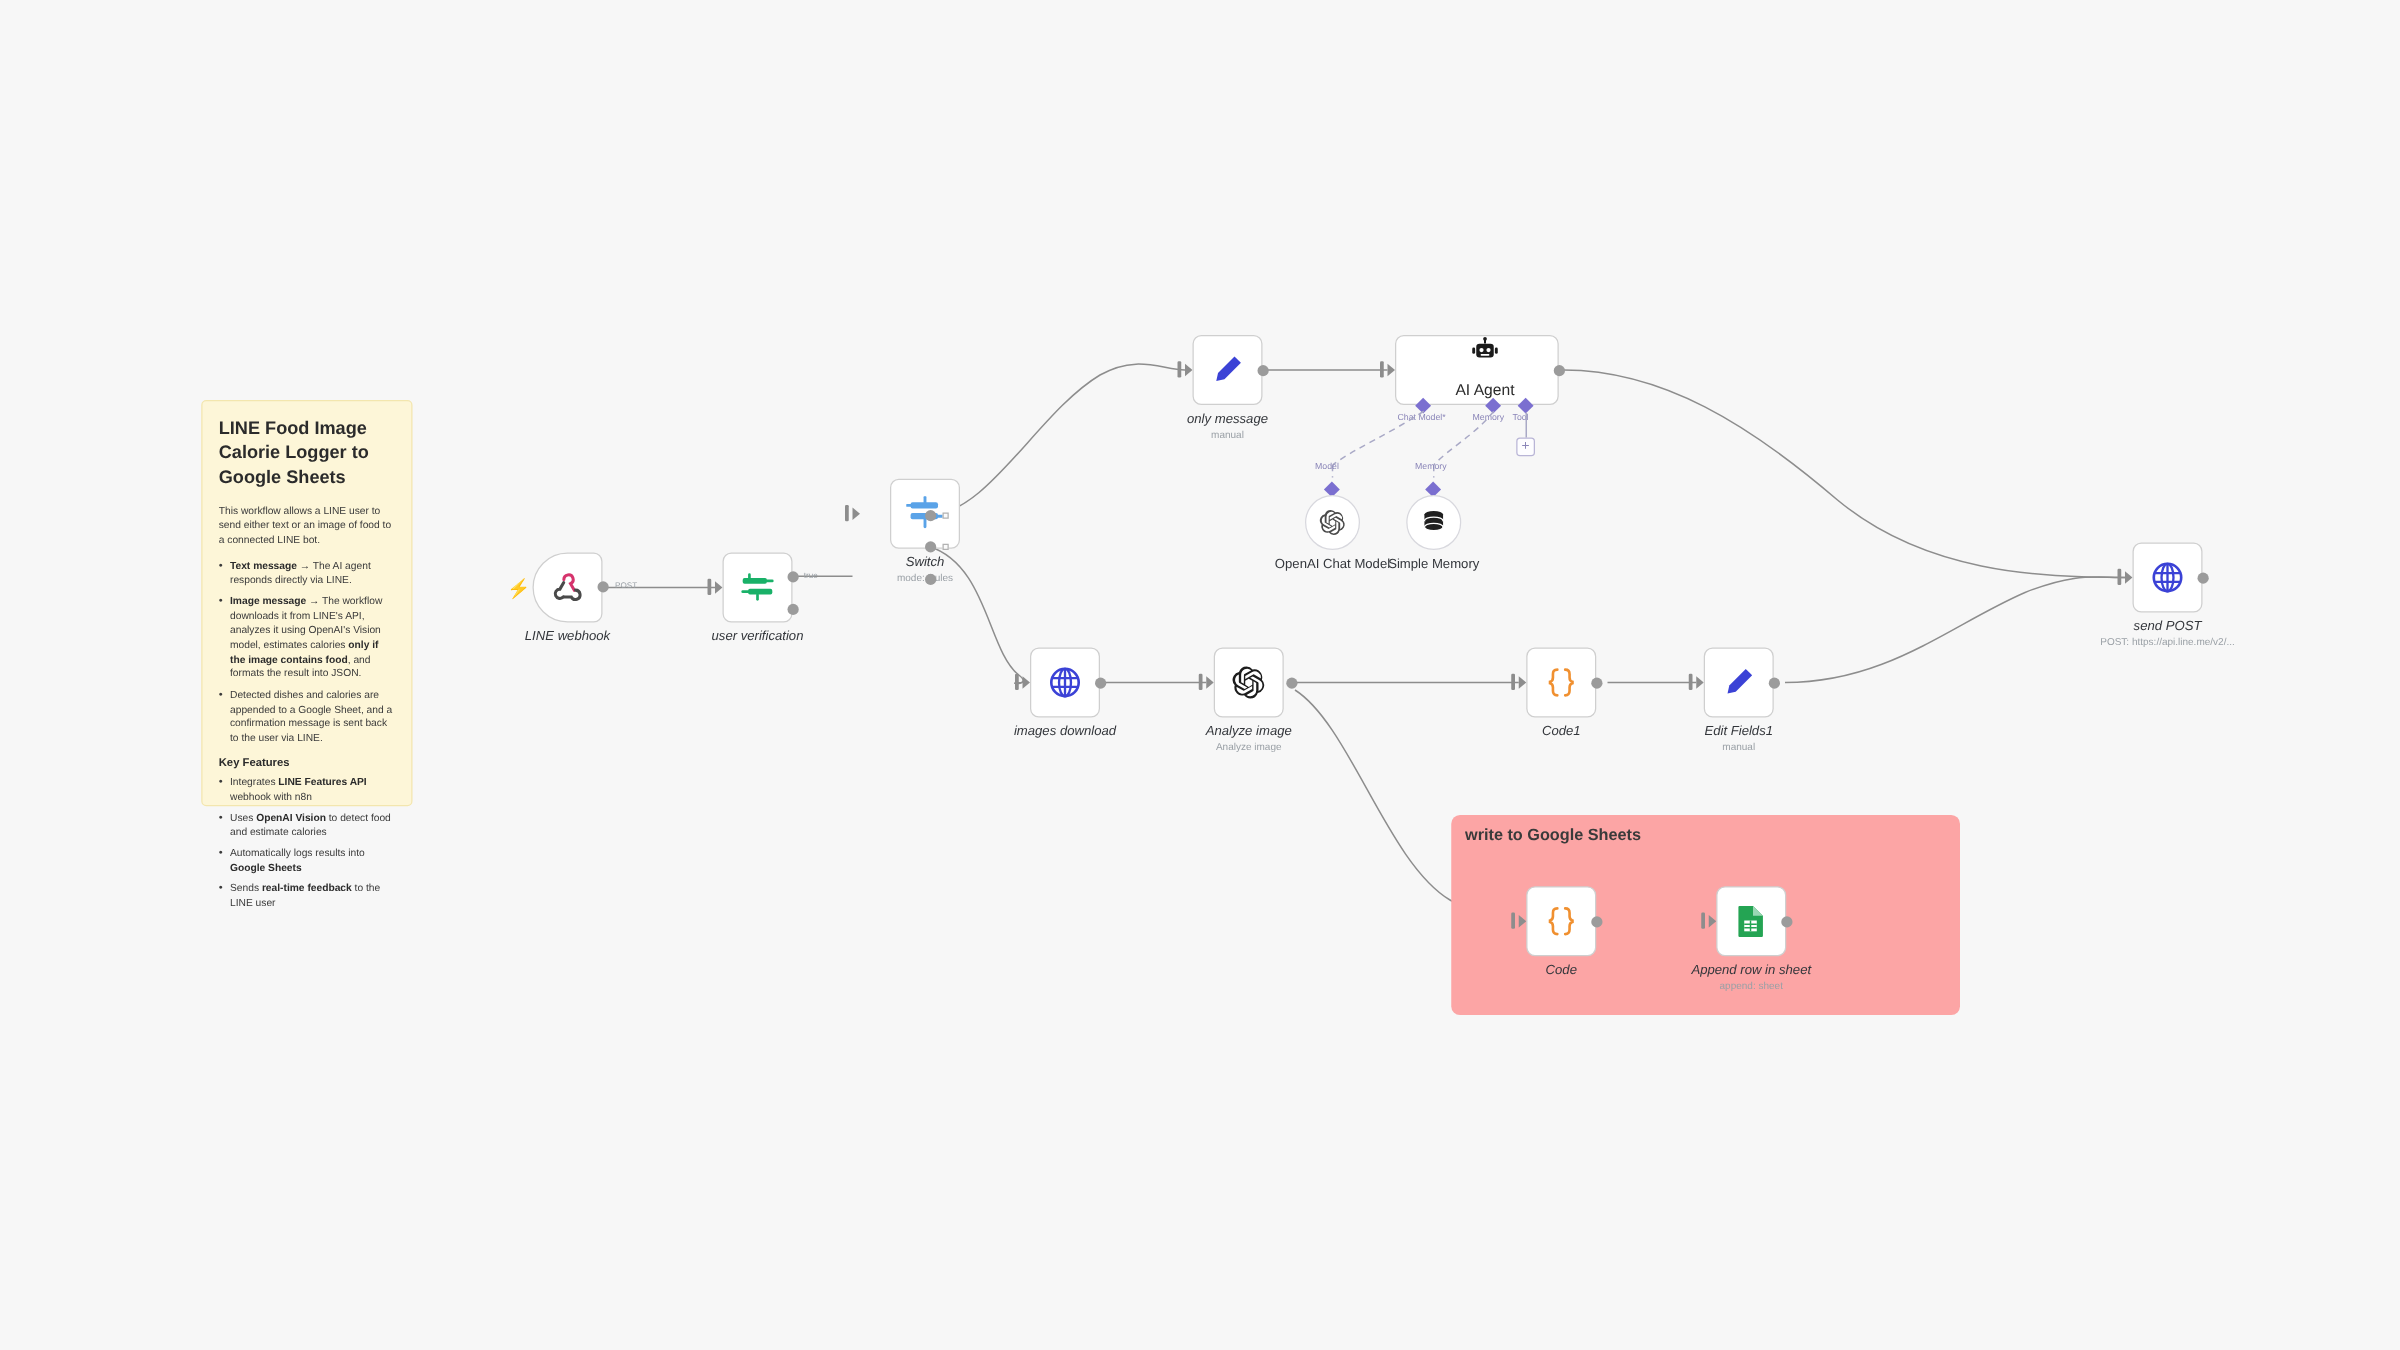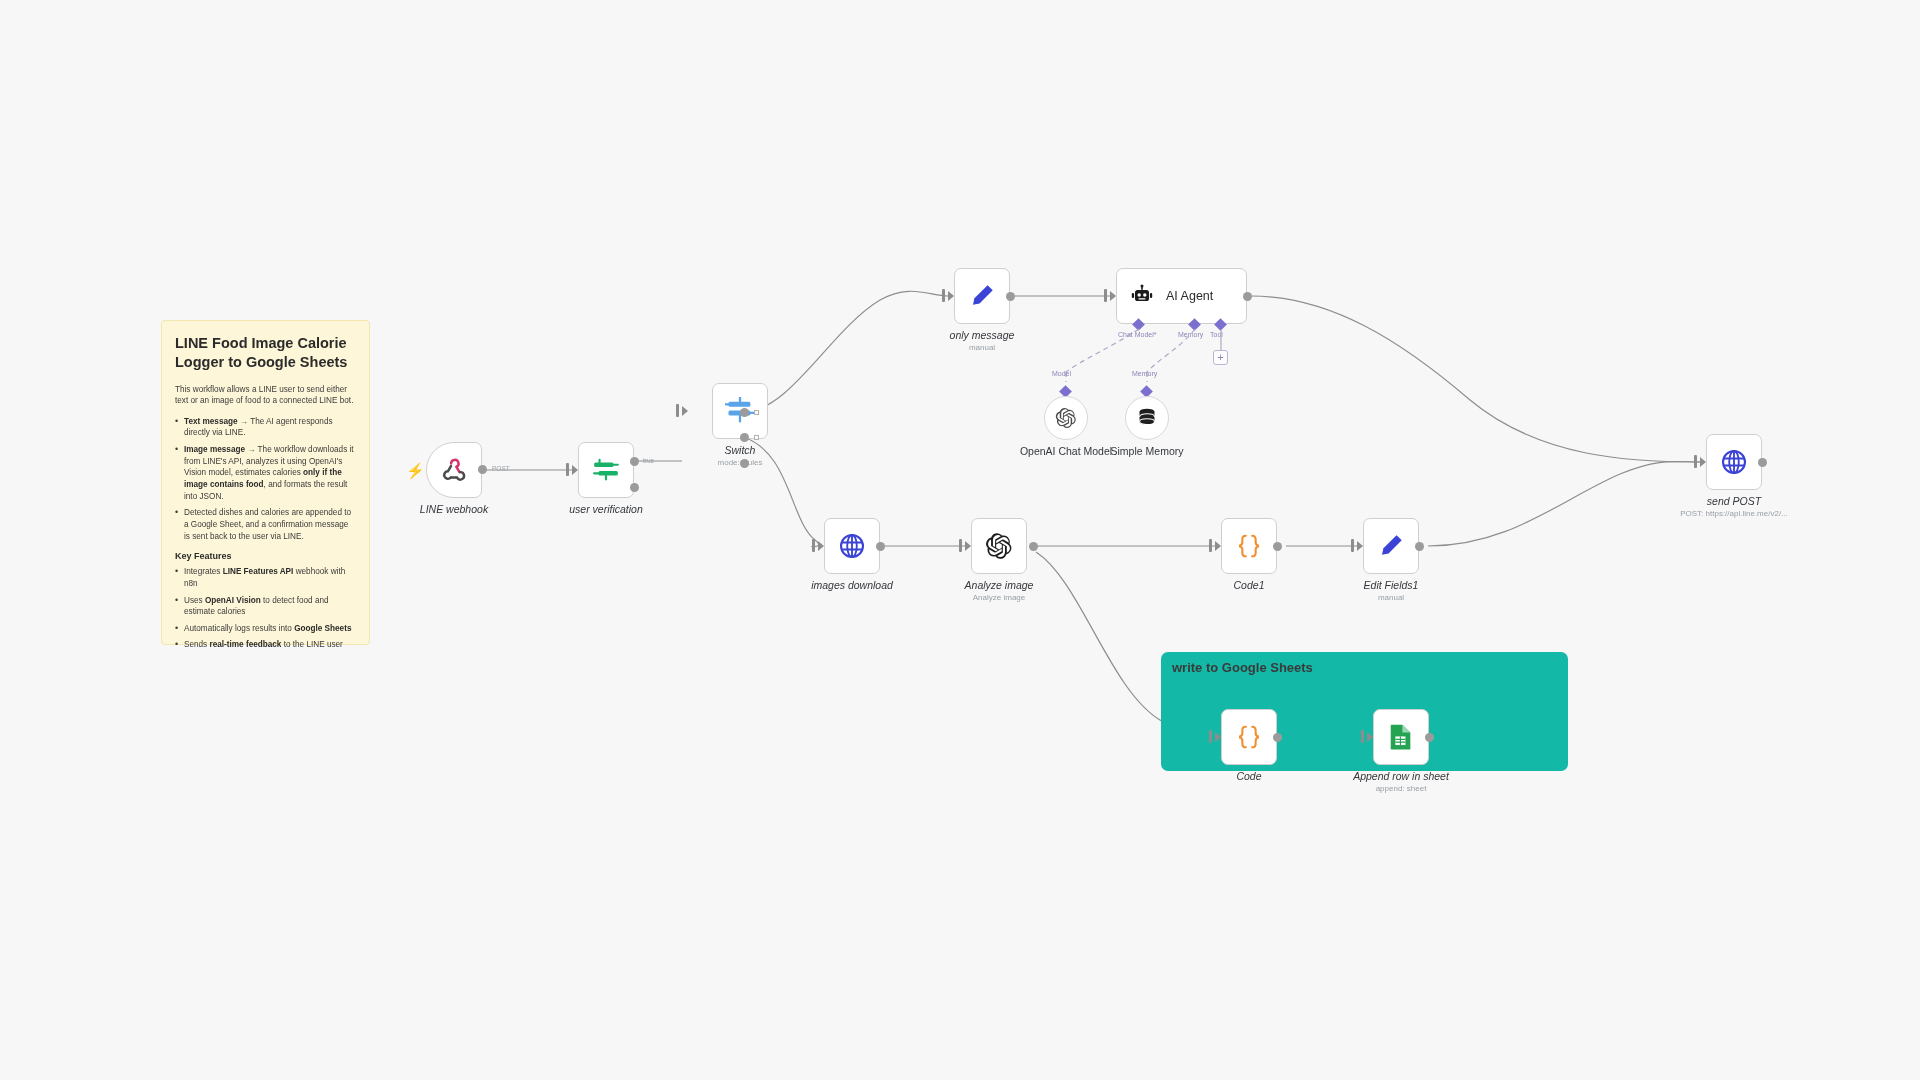--- a/index.html
+++ b/index.html
@@ -13,21 +13,21 @@
     position: relative;
     width: 1920px; height: 1080px;
     background: #f7f7f7;
   }
   svg.edges { position: absolute; left: 0; top: 0; width: 1920px; height: 1080px; pointer-events: none; }
 
   
   .sticky {
     position: absolute;
     left: 161px; top: 320px;
-    width: 209px; height: 325px;
+    width: 169px; height: 325px;
     background: #fdf6d8;
     border: 1px solid #f3e6ae;
     border-radius: 4px;
     padding: 13px 13px 10px 13px;
     color: #2b2b2b;
   }
   .sticky h1 {
     font-size: 14.5px; font-weight: bold; line-height: 1.33;
     color: #2b2b2b; margin-bottom: 11px;
   }
@@ -46,33 +46,33 @@
   
   .group {
     position: absolute;
     border-radius: 7px;
   }
   .group .gtitle {
     position: absolute; left: 11px; top: 8px;
     font-size: 13px; font-weight: bold; color: #3a3a3a;
   }
   #group-message { left: 1161px; top: 468px; width: 407px; height: 154px; background: #c9efdb; }
-  #group-sheets  { left: 1161px; top: 652px; width: 407px; height: 119px; background: #14b8a6; }
+  #group-sheets  { left: 1161px; top: 652px; width: 407px; height: 160px; background: #fca5a5; }
 
   
   .node {
     position: absolute;
     background: #ffffff;
     border: 1px solid #cfcfcf;
     border-radius: 7px;
     display: flex; align-items: center; justify-content: center;
   }
   .node.sq { width: 56px; height: 56px; }
   .node.trigger { border-top-left-radius: 28px; border-bottom-left-radius: 28px; }
-  .node.wide { width: 131px; height: 56px; justify-content: flex-start; padding-left: 13px; gap: 12px; }
+  .node.wide { width: 131px; height: 56px; justify-content: flex-start; padding-left: 13px; gap: 12px; flex-direction: column; }
   .node .nlabel {
     position: absolute; left: 50%; transform: translateX(-50%);
     top: 60px; white-space: nowrap;
     font-size: 10.5px; color: #33363b; font-weight: normal; text-align: center; font-style: italic;
   }
   .node .nsub {
     position: absolute; left: 50%; transform: translateX(-50%);
     top: 74px; white-space: nowrap;
     font-size: 8px; color: #9aa0a6; text-align: left;
   }

